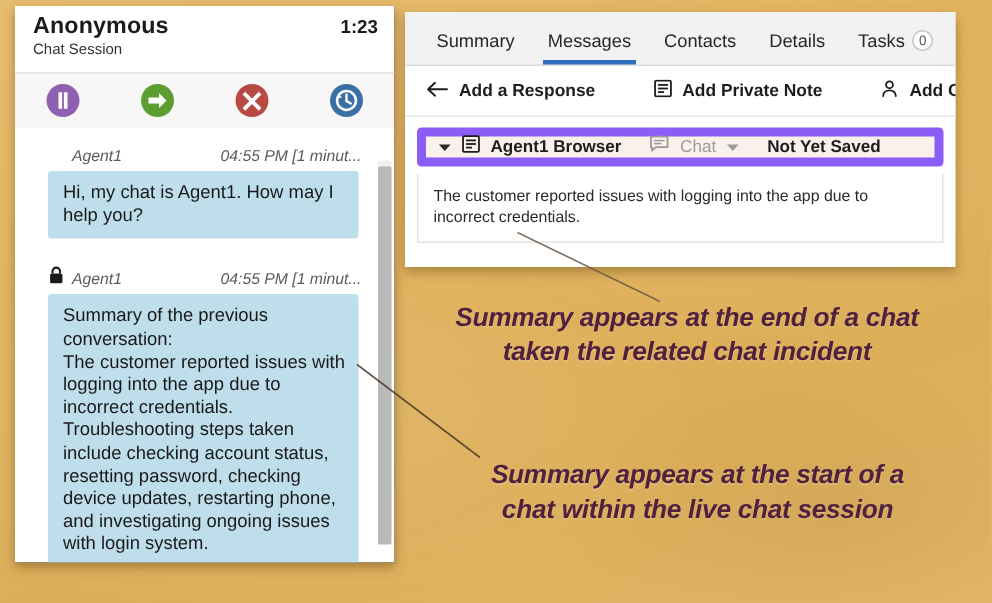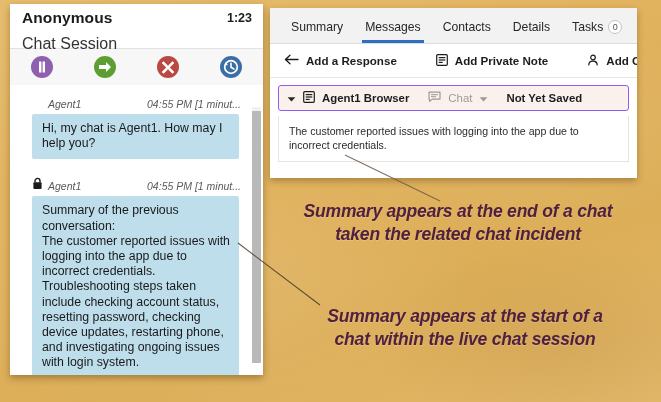--- a/index.html
+++ b/index.html
@@ -24,21 +24,21 @@
     background:#404040;
     box-shadow:0 3px 7px rgba(90,60,10,.45);
     overflow:hidden;
   }
   #chat-header{
     height:44px;background:#fff;padding:5px 10px 0 12px;box-sizing:border-box;position:relative;
   }
   #chat-title{
     font-size:15.5px;font-weight:bold;color:#1b1b1b;letter-spacing:.1px;line-height:17px;
   }
-  #chat-sub{font-size:16px;color:#333;line-height:14px;margin-top:11px;}
+  #chat-sub{font-size:10px;color:#333;line-height:14px;margin-top:1px;}
   #chat-timer{
     position:absolute;right:11px;top:7px;font-size:12.5px;font-weight:bold;color:#1b1b1b;
   }
   #chat-toolbar{
     height:36px;background:#f7f7f7;border-top:1px solid #e2e2e2;border-bottom:1px solid #d9d9d9;
     display:flex;align-items:center;
   }
   .tool-btn{
     flex:1;display:flex;align-items:center;justify-content:center;height:100%;
   }
@@ -90,21 +90,21 @@
     display:inline-flex;align-items:center;justify-content:center;
     min-width:14px;height:14px;border-radius:50%;border:1px solid #c6c6c6;background:#fff;
     font-size:9px;color:#555;font-weight:normal;padding:0 2px;box-sizing:border-box;
   }
   #inc-actions{
     height:33px;display:flex;align-items:center;padding-left:14px;gap:39px;
     border-bottom:1px solid #e6e6e6;background:#fff;
   }
   .act{display:flex;align-items:center;gap:7px;font-size:11.6px;font-weight:bold;color:#1d1d1f;white-space:nowrap;}
   #entry-head{
-    margin:7px 8px 0 8px;height:26px;background:#fbf1ec;border:1px solid #8b5cf6;border-radius:3px;
+    margin:7px 8px 0 8px;height:26px;background:#fbf1ec;border:6px solid #8b5cf6;border-radius:3px;
     display:flex;align-items:center;padding:0 8px;gap:7px;box-sizing:border-box;
   }
   .eh-text{font-size:11.4px;font-weight:bold;color:#1d1d1f;white-space:nowrap;}
   .eh-muted{font-size:11.4px;color:#9a9a9a;white-space:nowrap;font-weight:normal;}
   #entry-body{
     margin:5px 8px 0 8px;border:1px solid #e4e4e4;border-top:none;background:#fff;
     padding:8px 10px 9px 10px;min-height:44px;box-sizing:border-box;
   }
   #entry-text{font-size:10.6px;line-height:14px;color:#2a2a2a;}
 

